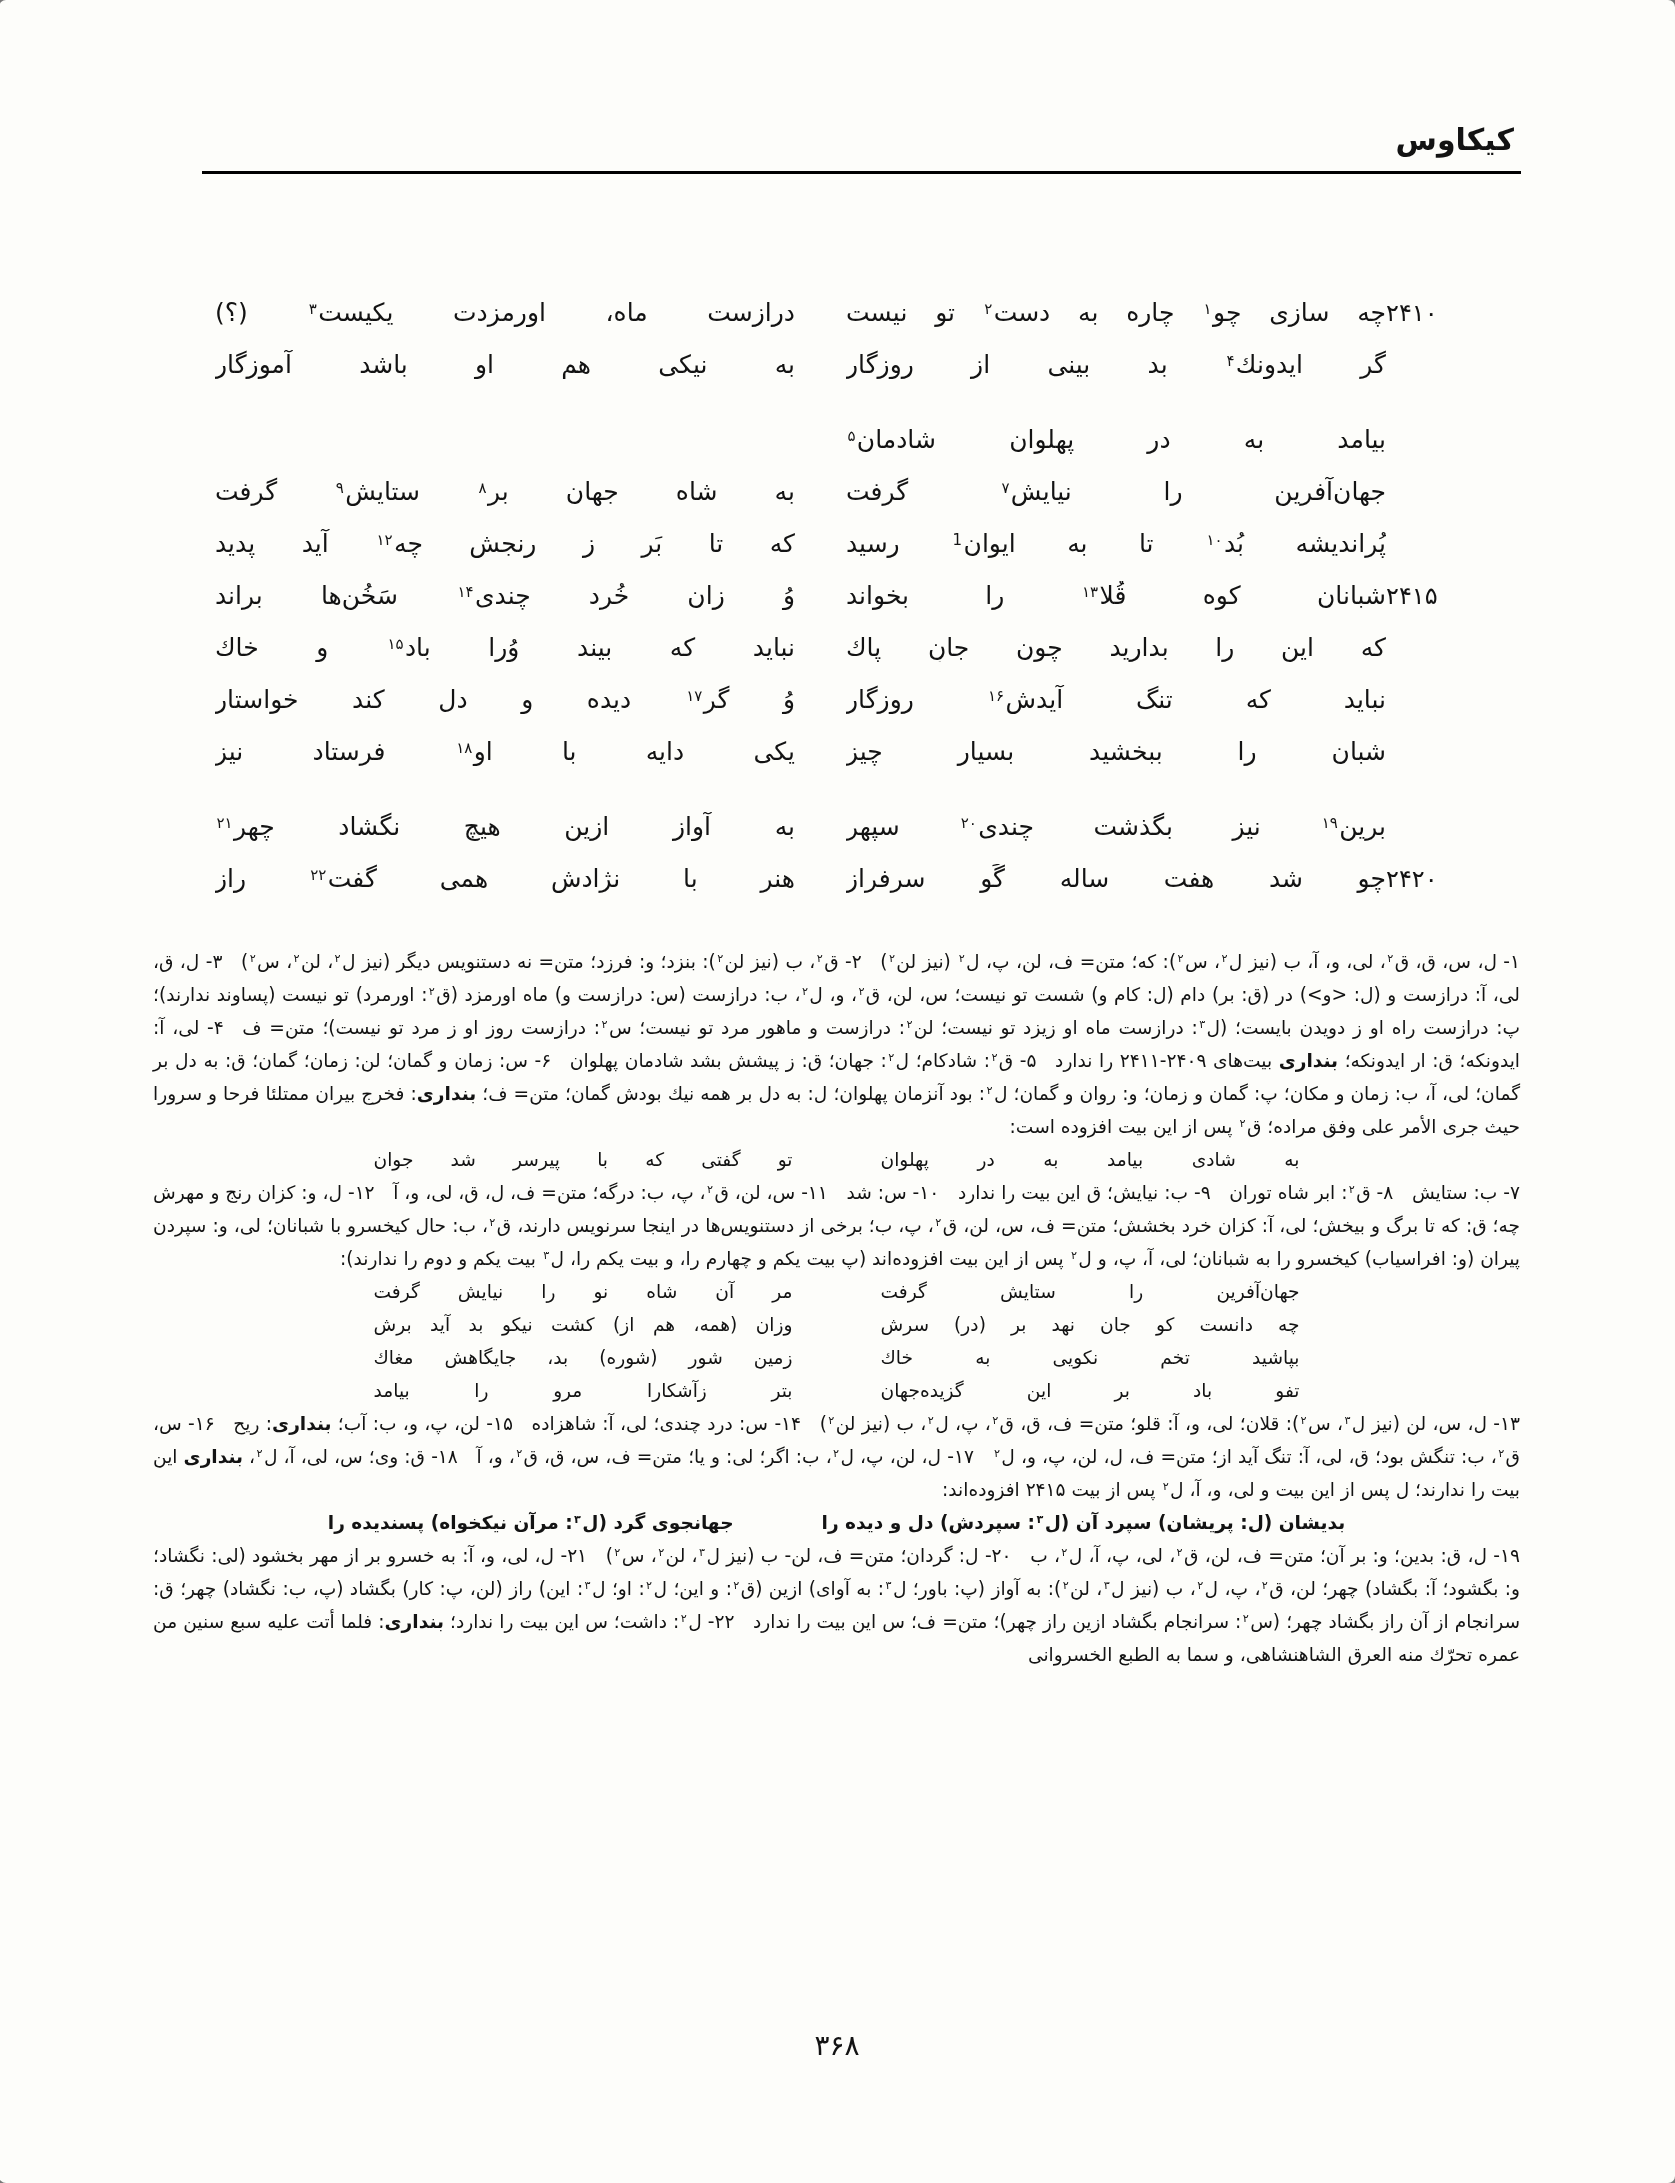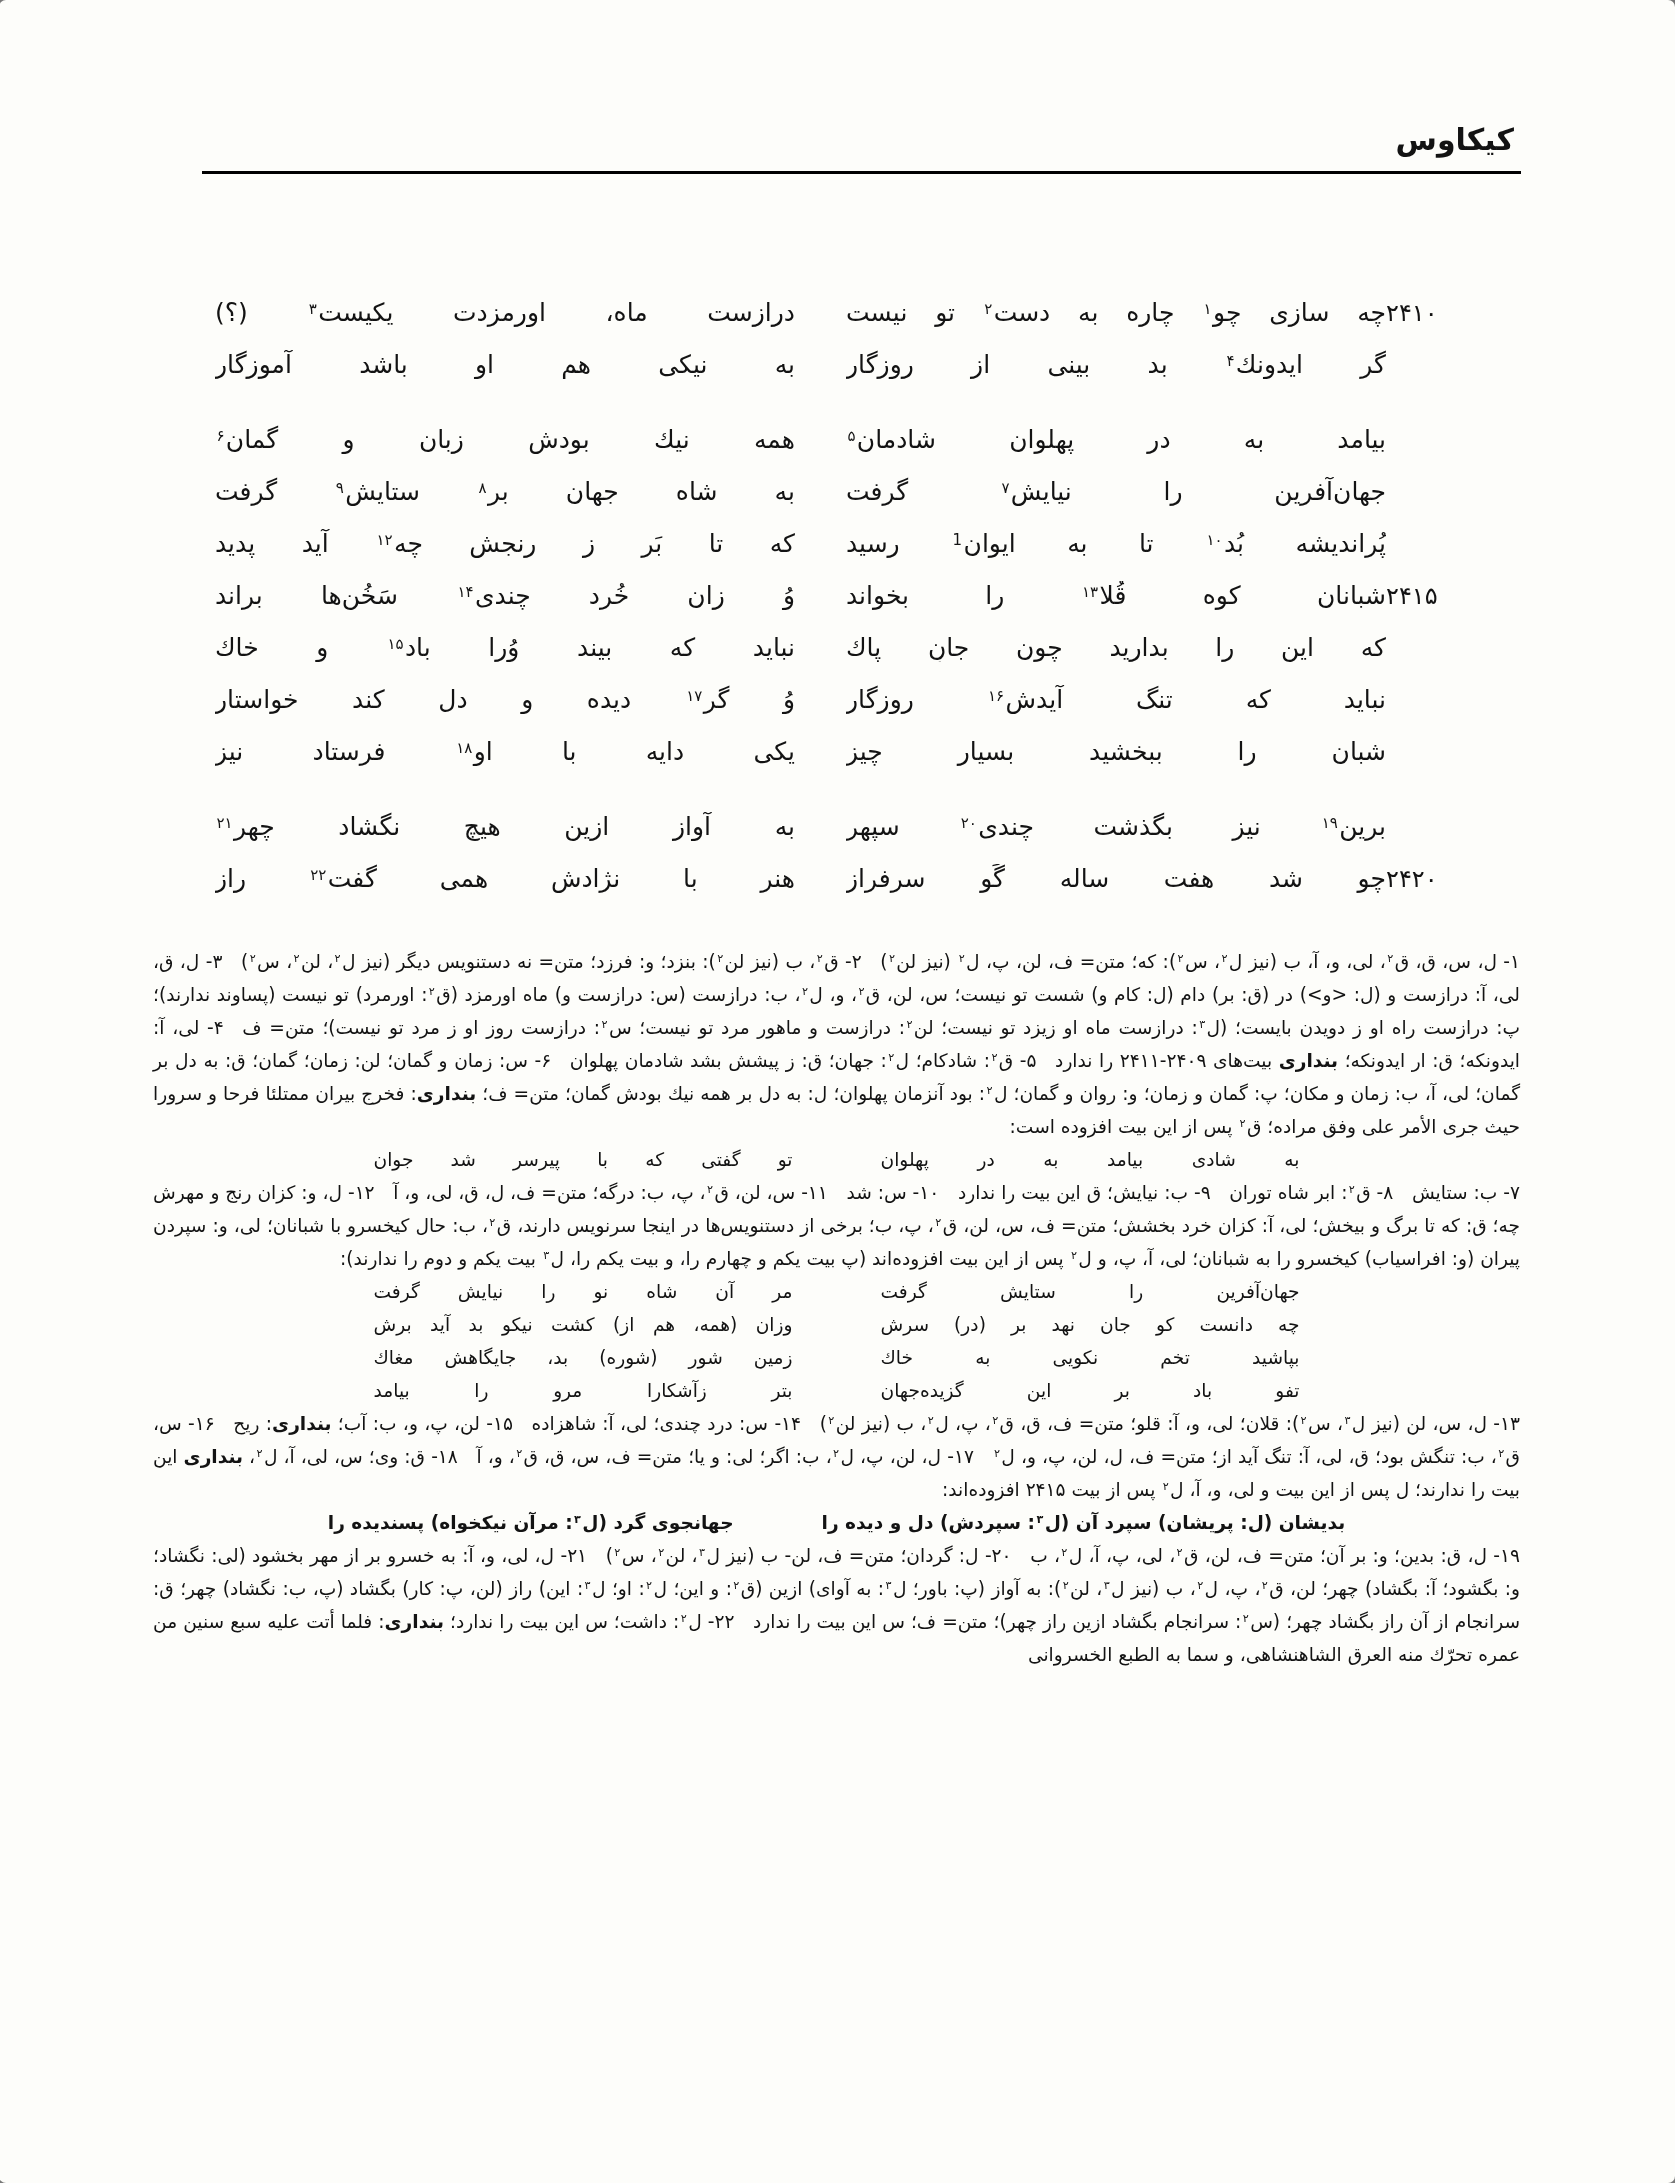--- a/index.html
+++ b/index.html
@@ -93,21 +93,20 @@
       <div class="bayt">
         <span class="vnum"></span>
         <span class="hemi hemi-a">گر ایدونك<sup>۴</sup> بد بینی از روزگار</span>
         <span class="hspace"></span>
         <span class="hemi hemi-b">به نیکی هم او باشد آموزگار</span>
       </div>
       <div class="bayt gap">
         <span class="vnum"></span>
         <span class="hemi hemi-a">بیامد به در پهلوان شادمان<sup>۵</sup></span>
         <span class="hspace"></span>
-        <span class="hemi hemi-b">همه نیك بودش زبان و گمان<sup>۶</sup></span>
       </div>
       <div class="bayt">
         <span class="vnum"></span>
         <span class="hemi hemi-a">جهان‌آفرین را نیایش<sup>۷</sup> گرفت</span>
         <span class="hspace"></span>
         <span class="hemi hemi-b">به شاه جهان بر<sup>۸</sup> ستایش<sup>۹</sup> گرفت</span>
       </div>
       <div class="bayt">
         <span class="vnum"></span>
         <span class="hemi hemi-a">پُراندیشه بُد<sup>۱۰</sup> تا به ایوان<sup>1</sup> رسید</span>
@@ -176,15 +175,16 @@
         <span class="fnh">بتر زآشکارا مرو را بیامد</span>
       </div>
       <p class="fn-para">۱۳- ل، س، لن (نیز ل<sup>۳</sup>، س<sup>۲</sup>): قلان؛ لی، و، آ: قلو؛ متن= ف، ق، ق<sup>۲</sup>، پ، ل<sup>۲</sup>، ب (نیز لن<sup>۲</sup>) ۱۴- س: درد چندی؛ لی، آ: شاهزاده ۱۵- لن، پ، و، ب: آب؛ <b>بنداری</b>: ریح ۱۶- س، ق<sup>۲</sup>، ب: تنگش بود؛ ق، لی، آ: تنگ آید از؛ متن= ف، ل، لن، پ، و، ل<sup>۲</sup> ۱۷- ل، لن، پ، ل<sup>۲</sup>، ب: اگر؛ لی: و یا؛ متن= ف، س، ق، ق<sup>۲</sup>، و، آ ۱۸- ق: وی؛ س، لی، آ، ل<sup>۲</sup>، <b>بنداری</b> این بیت را ندارند؛ ل پس از این بیت و لی، و، آ، ل<sup>۲</sup> پس از بیت ۲۴۱۵ افزوده‌اند:</p>
       <div class="fn-verse wide">
         <span class="fnh">بدیشان (ل: پریشان) سپرد آن (ل<sup>۳</sup>: سپردش) دل و دیده را</span>
         <span class="fnh">جهانجوی گرد (ل<sup>۳</sup>: مرآن نیکخواه) پسندیده را</span>
       </div>
       <p class="fn-para">۱۹- ل، ق: بدین؛ و: بر آن؛ متن= ف، لن، ق<sup>۲</sup>، لی، پ، آ، ل<sup>۲</sup>، ب ۲۰- ل: گردان؛ متن= ف، لن- ب (نیز ل<sup>۳</sup>، لن<sup>۲</sup>، س<sup>۲</sup>) ۲۱- ل، لی، و، آ: به خسرو بر از مهر بخشود (لی: نگشاد؛ و: بگشود؛ آ: بگشاد) چهر؛ لن، ق<sup>۲</sup>، پ، ل<sup>۲</sup>، ب (نیز ل<sup>۳</sup>، لن<sup>۲</sup>): به آواز (پ: باور؛ ل<sup>۳</sup>: به آوای) ازین (ق<sup>۲</sup>: و این؛ ل<sup>۲</sup>: او؛ ل<sup>۳</sup>: این) راز (لن، پ: کار) بگشاد (پ، ب: نگشاد) چهر؛ ق: سرانجام از آن راز بگشاد چهر؛ (س<sup>۲</sup>: سرانجام بگشاد ازین راز چهر)؛ متن= ف؛ س این بیت را ندارد ۲۲- ل<sup>۲</sup>: داشت؛ س این بیت را ندارد؛ <b>بنداری</b>: فلما أتت علیه سبع سنین من عمره تحرّك منه العرق الشاهنشاهی، و سما به الطبع الخسروانی</p>
     </div>
 
+  <div class="pagenum">۳۶۸</div>
 
 </div>
 
 
 </body></html>

